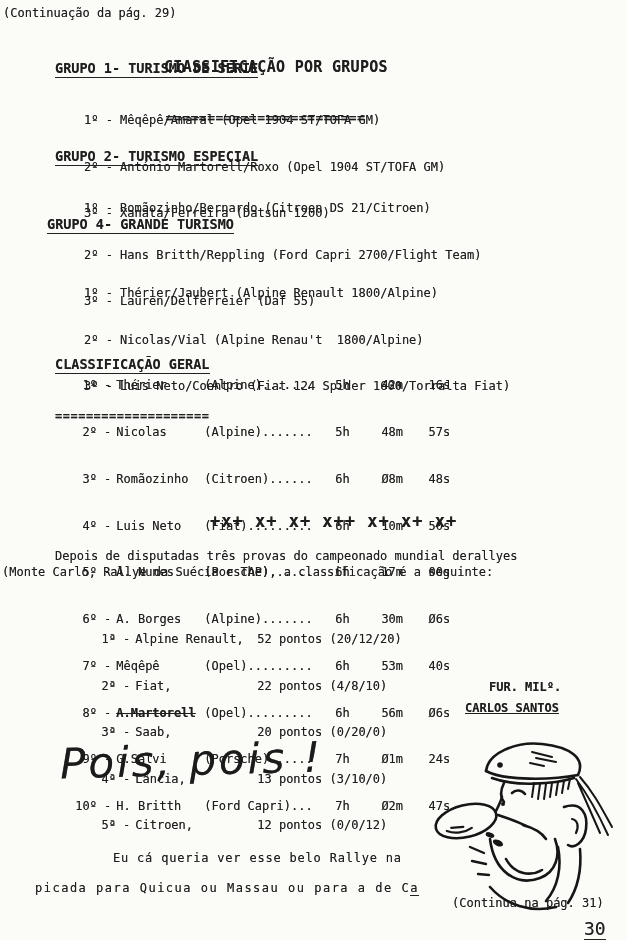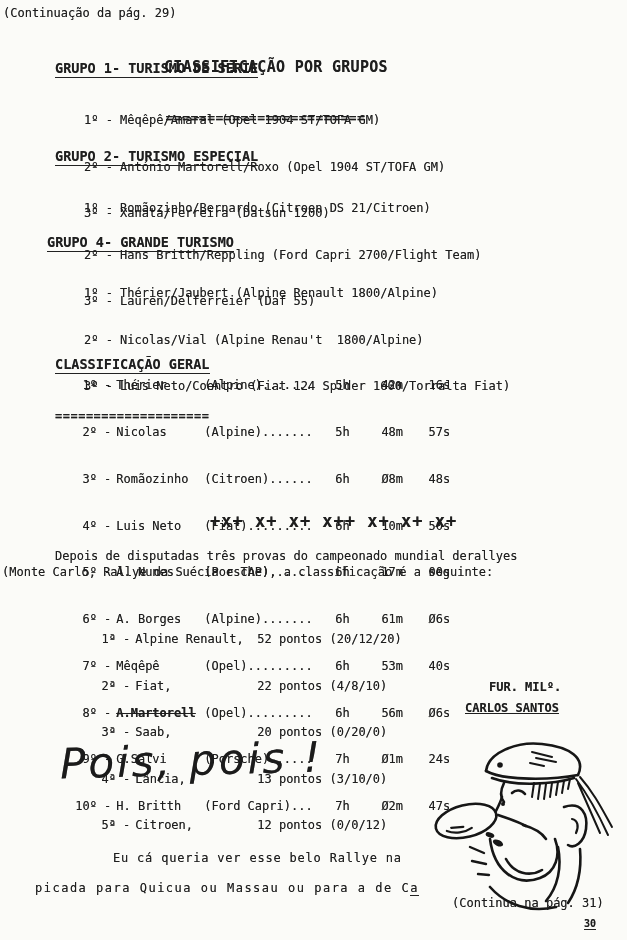--- a/index.html
+++ b/index.html
@@ -31,21 +31,21 @@
   .s-team{display:inline-block;width:122px;}
   .sep{font-size:17px;font-weight:700;letter-spacing:1px;}
   .speech{
     font-family:"DejaVu Sans","Liberation Sans",sans-serif;
     font-style:italic;font-size:42px;letter-spacing:3px;color:#1b1b1b;
     transform:rotate(-1.5deg);
   }
   .closing{letter-spacing:0.8px;}
   .closing2{letter-spacing:1.5px;}
   .uline{border-bottom:1.5px solid #222;padding-bottom:0px;}
-  .pagenum{font-size:10px;font-weight:700;border-bottom:1.5px solid #222;}
+  .pagenum{font-size:18px;font-weight:400;border-bottom:1.5px solid #222;}
   svg{display:block;}
 </style>
 </head>
 <body>
 
 <div class="abs ink t13" style="left:3px;top:6px;">(Continuação da pág. 29)</div>
 
 <div class="abs" style="left:143px;top:20px;text-align:center;">
   <div class="ink title">CIASSIFICAÇÃO POR GRUPOS</div>
   <div class="ink equalsrow">========================</div>
@@ -58,39 +58,39 @@
   <div>3º - Xanata/Ferreira (Datsun 1200)</div>
 </div>
 
 <div class="abs ink ghead" style="left:55px;top:148px;">GRUPO 2- TURISMO ESPECIAL</div>
 <div class="abs ink t13 entries" style="left:84px;top:170px;">
   <div>1º - Romãozinho/Bernardo (Citroen DS 21/Citroen)</div>
   <div>2º - Hans Britth/Reppling (Ford Capri 2700/Flight Team)</div>
   <div>3º - Lauren/Delferreier (Daf 55)</div>
 </div>
 
-<div class="abs ink ghead" style="left:47px;top:234px;">GRUPO 4- GRANDE TURISMO</div>
+<div class="abs ink ghead" style="left:47px;top:216px;">GRUPO 4- GRANDE TURISMO</div>
 <div class="abs ink t13 entries" style="left:84px;top:255px;">
   <div>1º - Thérier/Jaubert (Alpine Renault 1800/Alpine)</div>
   <div>2º - Nicolas/Vial (Alpine Renau't  1800/Alpine)</div>
   <div>3º - Luis Neto/Coentro (Fiat 124 Spider 1600/Torralta Fiat)</div>
 </div>
 
 <div class="abs" style="left:55px;top:318px;">
   <div class="ink ghead" style="border-bottom:1px solid #222;">CLASSIFICAÇÃO GERAL</div>
   <div class="ink equalsrow" style="font-size:12px;">====================</div>
 </div>
 
 <div class="abs ink t13 geral-table" style="left:70px;top:347px;">
   <div class="grow"><span class="c-pos">1º</span><span class="c-dash">-</span><span class="c-name">Thérier</span><span class="c-car">(Alpine).......</span><span class="c-h">5h</span><span class="c-m">42m</span><span class="c-s">16s</span></div>
   <div class="grow"><span class="c-pos">2º</span><span class="c-dash">-</span><span class="c-name">Nicolas</span><span class="c-car">(Alpine).......</span><span class="c-h">5h</span><span class="c-m">48m</span><span class="c-s">57s</span></div>
   <div class="grow"><span class="c-pos">3º</span><span class="c-dash">-</span><span class="c-name">Romãozinho</span><span class="c-car">(Citroen)......</span><span class="c-h">6h</span><span class="c-m">Ø8m</span><span class="c-s">48s</span></div>
   <div class="grow"><span class="c-pos">4º</span><span class="c-dash">-</span><span class="c-name">Luis Neto</span><span class="c-car">(Fiat).........</span><span class="c-h">6h</span><span class="c-m">10m</span><span class="c-s">50s</span></div>
   <div class="grow"><span class="c-pos">5º</span><span class="c-dash">-</span><span class="c-name">A. Nunes</span><span class="c-car">(Porsche)......</span><span class="c-h">6h</span><span class="c-m">17m</span><span class="c-s">00s</span></div>
-  <div class="grow"><span class="c-pos">6º</span><span class="c-dash">-</span><span class="c-name">A. Borges</span><span class="c-car">(Alpine).......</span><span class="c-h">6h</span><span class="c-m">61m</span><span class="c-s">Ø6s</span></div>
+  <div class="grow"><span class="c-pos">6º</span><span class="c-dash">-</span><span class="c-name">A. Borges</span><span class="c-car">(Alpine).......</span><span class="c-h">6h</span><span class="c-m">30m</span><span class="c-s">Ø6s</span></div>
   <div class="grow"><span class="c-pos">7º</span><span class="c-dash">-</span><span class="c-name">Mêqêpê</span><span class="c-car">(Opel).........</span><span class="c-h">6h</span><span class="c-m">53m</span><span class="c-s">40s</span></div>
   <div class="grow"><span class="c-pos">8º</span><span class="c-dash">-</span><span class="c-name struck">A.Martorell</span><span class="c-car">(Opel).........</span><span class="c-h">6h</span><span class="c-m">56m</span><span class="c-s">Ø6s</span></div>
   <div class="grow"><span class="c-pos">9º</span><span class="c-dash">-</span><span class="c-name">G.Salvi</span><span class="c-car">(Porsche)......</span><span class="c-h">7h</span><span class="c-m">Ø1m</span><span class="c-s">24s</span></div>
   <div class="grow"><span class="c-pos">10º</span><span class="c-dash">-</span><span class="c-name">H. Britth</span><span class="c-car">(Ford Capri)...</span><span class="c-h">7h</span><span class="c-m">Ø2m</span><span class="c-s">47s</span></div>
 </div>
 
 <div class="abs ink sep" style="left:210px;top:511px;">+x+ x+ x+ x++ x+ x+ x+</div>
 
 <div class="abs ink t13" style="left:55px;top:549px;">Depois de disputadas três provas do campeonado mundial derallyes</div>
 <div class="abs ink t13" style="left:2px;top:565px;">(Monte Carlo, Rallye da Suécia e TAP), a classificação é a seguinte:</div>

